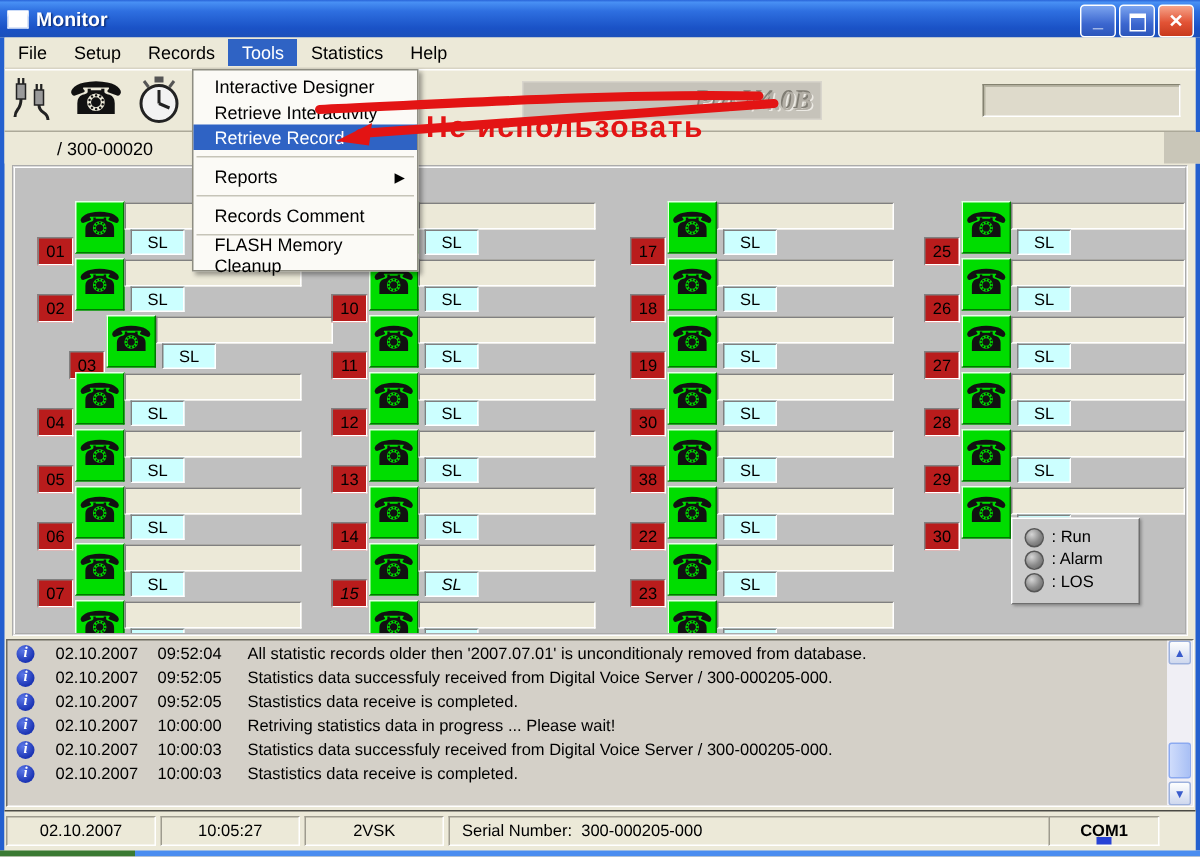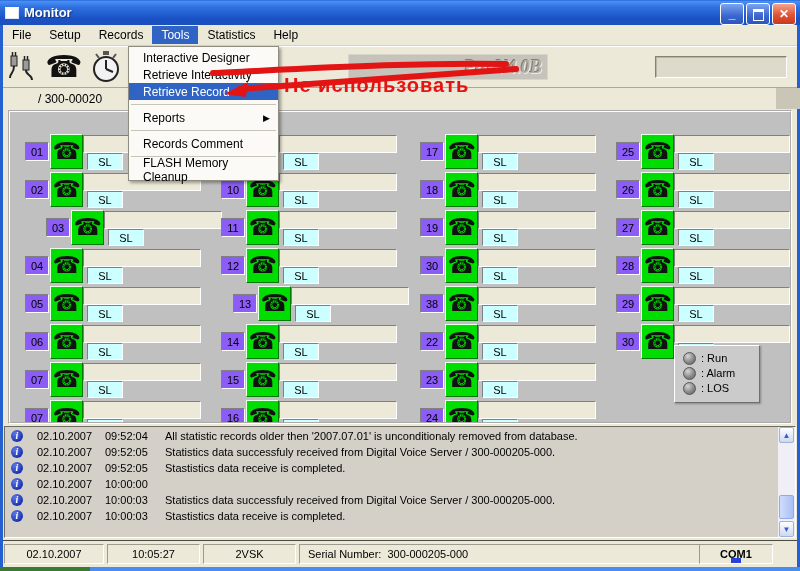--- a/index.html
+++ b/index.html
@@ -44,21 +44,21 @@
 
   
   .labelbar{position:absolute;left:3px;top:88px;width:794px;height:21px;background:#ece9d8;padding-left:18px;}
   .device-label{position:absolute;left:35px;top:4px;font-size:12px;color:#000;}
   .corner-block{position:absolute;right:3px;top:0;width:36px;height:21px;background:#c9c6b8;}
 
   
   .main-panel{position:absolute;left:8px;top:110px;width:784px;height:314px;background:#c0c0c0;
     border:2px groove #fff;box-sizing:border-box;overflow:hidden;}
   .cell{position:absolute;width:190px;height:38px;}
-  .numbox{position:absolute;left:0;top:8px;width:22px;height:17px;background:#8b5cf6;
+  .numbox{position:absolute;left:0;top:24px;width:22px;height:17px;background:#b91c1c;
     border:1px solid;border-color:#808080 #fff #fff #808080;font-size:11px;color:#000;
     display:flex;align-items:center;justify-content:center;}
   .chicon{position:absolute;left:25px;top:0;width:31px;height:33px;background:#00dd00;
     border:1px solid;border-color:#e8ffe8 #007700 #007700 #e8ffe8;
     display:flex;align-items:center;justify-content:center;font-size:23px;color:#111;
     font-family:"DejaVu Sans",sans-serif;line-height:1;}
   .chfield{position:absolute;left:58px;top:1px;height:16px;background:#ece9d8;
     border:1px solid;border-color:#808080 #fff #fff #808080;}
   .slbox{position:absolute;left:62px;top:19px;width:34px;height:15px;background:#ccffff;
     border:1px solid;border-color:#808080 #fff #fff #808080;font-size:11px;color:#000;
@@ -241,33 +241,33 @@
       <span class="chicon">☎</span>
       <span class="chfield" style="width: 116px;"></span>
       <span class="slbox">SL</span>
     </div>
     <div class="cell" style="left: 211px; top: 136px;">
       <span class="numbox">12</span>
       <span class="chicon">☎</span>
       <span class="chfield" style="width: 116px;"></span>
       <span class="slbox">SL</span>
     </div>
-    <div class="cell" style="left: 211px; top: 174px; margin-left: 12px;">
+    <div class="cell" style="left: 211px; top: 174px;">
       <span class="numbox">13</span>
       <span class="chicon">☎</span>
       <span class="chfield" style="width: 116px;"></span>
       <span class="slbox">SL</span>
     </div>
     <div class="cell" style="left: 211px; top: 212px;">
       <span class="numbox">14</span>
       <span class="chicon">☎</span>
       <span class="chfield" style="width: 116px;"></span>
       <span class="slbox">SL</span>
     </div>
-    <div class="cell" style="left: 211px; top: 250px;">
+    <div class="cell" style="left: 211px; top: 250px; font-style: italic;">
       <span class="numbox">15</span>
       <span class="chicon">☎</span>
       <span class="chfield" style="width: 116px;"></span>
       <span class="slbox">SL</span>
     </div>
     <div class="cell" style="left: 211px; top: 288px;">
       <span class="numbox">16</span>
       <span class="chicon">☎</span>
       <span class="chfield" style="width: 116px;"></span>
       <span class="slbox">SL</span>
@@ -413,20 +413,21 @@
     <div class="log-line">
       <span class="info-icon">i</span>
       <span class="log-date">02.10.2007</span>
       <span class="log-time">09:52:05</span>
       <span class="log-msg">Stastistics data receive is completed.</span>
     </div>
     <div class="log-line">
       <span class="info-icon">i</span>
       <span class="log-date">02.10.2007</span>
       <span class="log-time">10:00:00</span>
+      <span class="log-msg">Retriving statistics data in progress ... Please wait!</span>
     </div>
     <div class="log-line">
       <span class="info-icon">i</span>
       <span class="log-date">02.10.2007</span>
       <span class="log-time">10:00:03</span>
       <span class="log-msg">Statistics data successfuly received from Digital Voice Server  / 300-000205-000.</span>
     </div>
     <div class="log-line">
       <span class="info-icon">i</span>
       <span class="log-date">02.10.2007</span>

